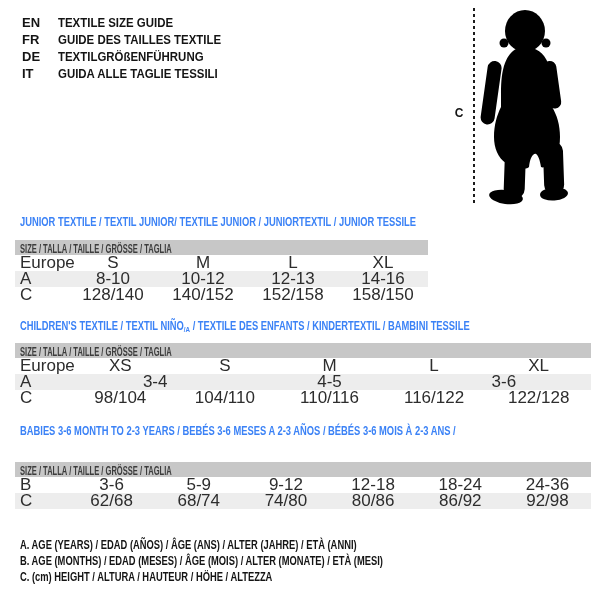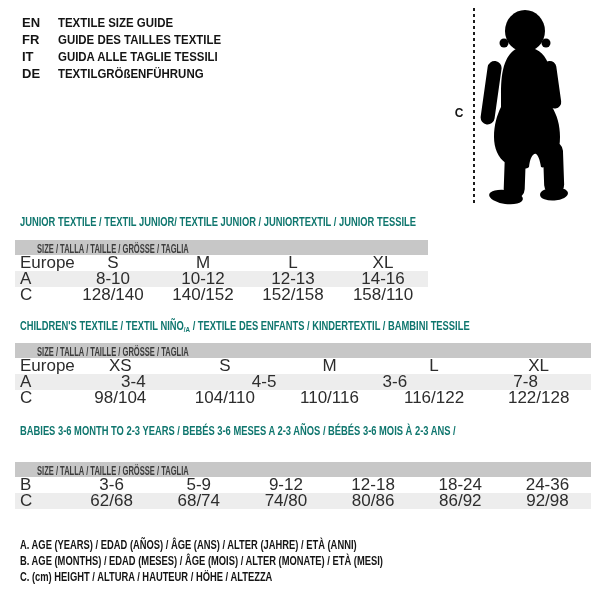--- a/index.html
+++ b/index.html
@@ -13,28 +13,28 @@
   .lang-code{width:36px;font-weight:bold;font-size:13px;color:#141414;}
   .lang-title{font-weight:bold;font-size:13px;color:#141414;transform:scaleX(0.88);}
 
   
   .dash-line{left:473px;top:8px;width:2px;height:198px;
     background:repeating-linear-gradient(to bottom,#1c1c1c 0 3px,transparent 3px 6px);}
   .c-label{left:450px;top:106px;width:18px;text-align:center;font-weight:bold;font-size:12px;color:#141414;}
   .baby-svg{left:480px;top:7px;}
 
   
-  .sec-title{left:20px;font-weight:bold;font-size:12px;line-height:14px;color:#0f766e;}
+  .sec-title{left:20px;font-weight:bold;font-size:12px;line-height:14px;color:#3b82f6;}
   .title-scale{transform:scaleX(0.78);}
   .subsc{font-size:8px;vertical-align:-2px;}
   .two-line{line-height:15.5px;}
 
   
   .sizetable{left:15px;}
-  .band{height:15px;line-height:15px;background:#c7c7c7;padding-left:22px;}
+  .band{height:15px;line-height:15px;background:#c7c7c7;padding-left:5px;}
   .band .cond{font-weight:bold;font-size:12px;color:#3c3c3c;transform:scaleX(0.63);}
   .trow{display:flex;height:16px;line-height:16px;font-size:17px;color:#2d2d2d;}
   .trow.shade{background:#ededed;}
   .lab{width:53px;padding-left:5px;box-sizing:border-box;}
   .cell{flex:1;text-align:center;}
   .w1{width:413px;}
   .w2{width:576px;}
 
   
   .footnotes{left:20px;top:536px;}
@@ -47,26 +47,26 @@
 <div class="abs lang-block">
   <div class="lang-row">
     <span class="lang-code">EN</span>
     <span class="cond lang-title">TEXTILE SIZE GUIDE</span>
   </div>
   <div class="lang-row">
     <span class="lang-code">FR</span>
     <span class="cond lang-title">GUIDE DES TAILLES TEXTILE</span>
   </div>
   <div class="lang-row">
+    <span class="lang-code">DE</span>
+    <span class="cond lang-title">TEXTILGRÖßENFÜHRUNG</span>
+  </div>
+  <div class="lang-row">
     <span class="lang-code">IT</span>
     <span class="cond lang-title">GUIDA ALLE TAGLIE TESSILI</span>
-  </div>
-  <div class="lang-row">
-    <span class="lang-code">DE</span>
-    <span class="cond lang-title">TEXTILGRÖßENFÜHRUNG</span>
   </div>
 </div>
 
 <div class="abs dash-line"></div>
 <div class="abs c-label">C</div>
 <svg class="abs baby-svg" width="93" height="200" viewBox="0 0 93 200">
   <g fill="#000000">
     <ellipse cx="45" cy="24" rx="20" ry="21"></ellipse>
     <circle cx="24" cy="36" r="4.5"></circle>
     <circle cx="66" cy="36" r="4.5"></circle>
@@ -99,21 +99,21 @@
     <span class="cell">8-10</span>
     <span class="cell">10-12</span>
     <span class="cell">12-13</span>
     <span class="cell">14-16</span>
   </div>
   <div class="trow">
     <span class="lab">C</span>
     <span class="cell">128/140</span>
     <span class="cell">140/152</span>
     <span class="cell">152/158</span>
-    <span class="cell">158/110</span>
+    <span class="cell">158/150</span>
   </div>
 </div>
 
 <div class="abs sec-title" style="top:319px;">
   <span class="cond title-scale"><span>CHILDREN'S TEXTILE / TEXTIL NIÑO</span><span class="subsc">/A</span><span> / TEXTILE DES ENFANTS / KINDERTEXTIL / BAMBINI TESSILE</span></span>
 </div>
 <div class="abs sizetable w2" style="top:343px;">
   <div class="band">
     <span class="cond">SIZE / TALLA / TAILLE / GRÖSSE / TAGLIA</span>
   </div>
@@ -123,21 +123,20 @@
     <span class="cell">S</span>
     <span class="cell">M</span>
     <span class="cell">L</span>
     <span class="cell">XL</span>
   </div>
   <div class="trow shade">
     <span class="lab">A</span>
     <span class="cell">3-4</span>
     <span class="cell">4-5</span>
     <span class="cell">3-6</span>
-    <span class="cell">7-8</span>
   </div>
   <div class="trow">
     <span class="lab">C</span>
     <span class="cell">98/104</span>
     <span class="cell">104/110</span>
     <span class="cell">110/116</span>
     <span class="cell">116/122</span>
     <span class="cell">122/128</span>
   </div>
 </div>

